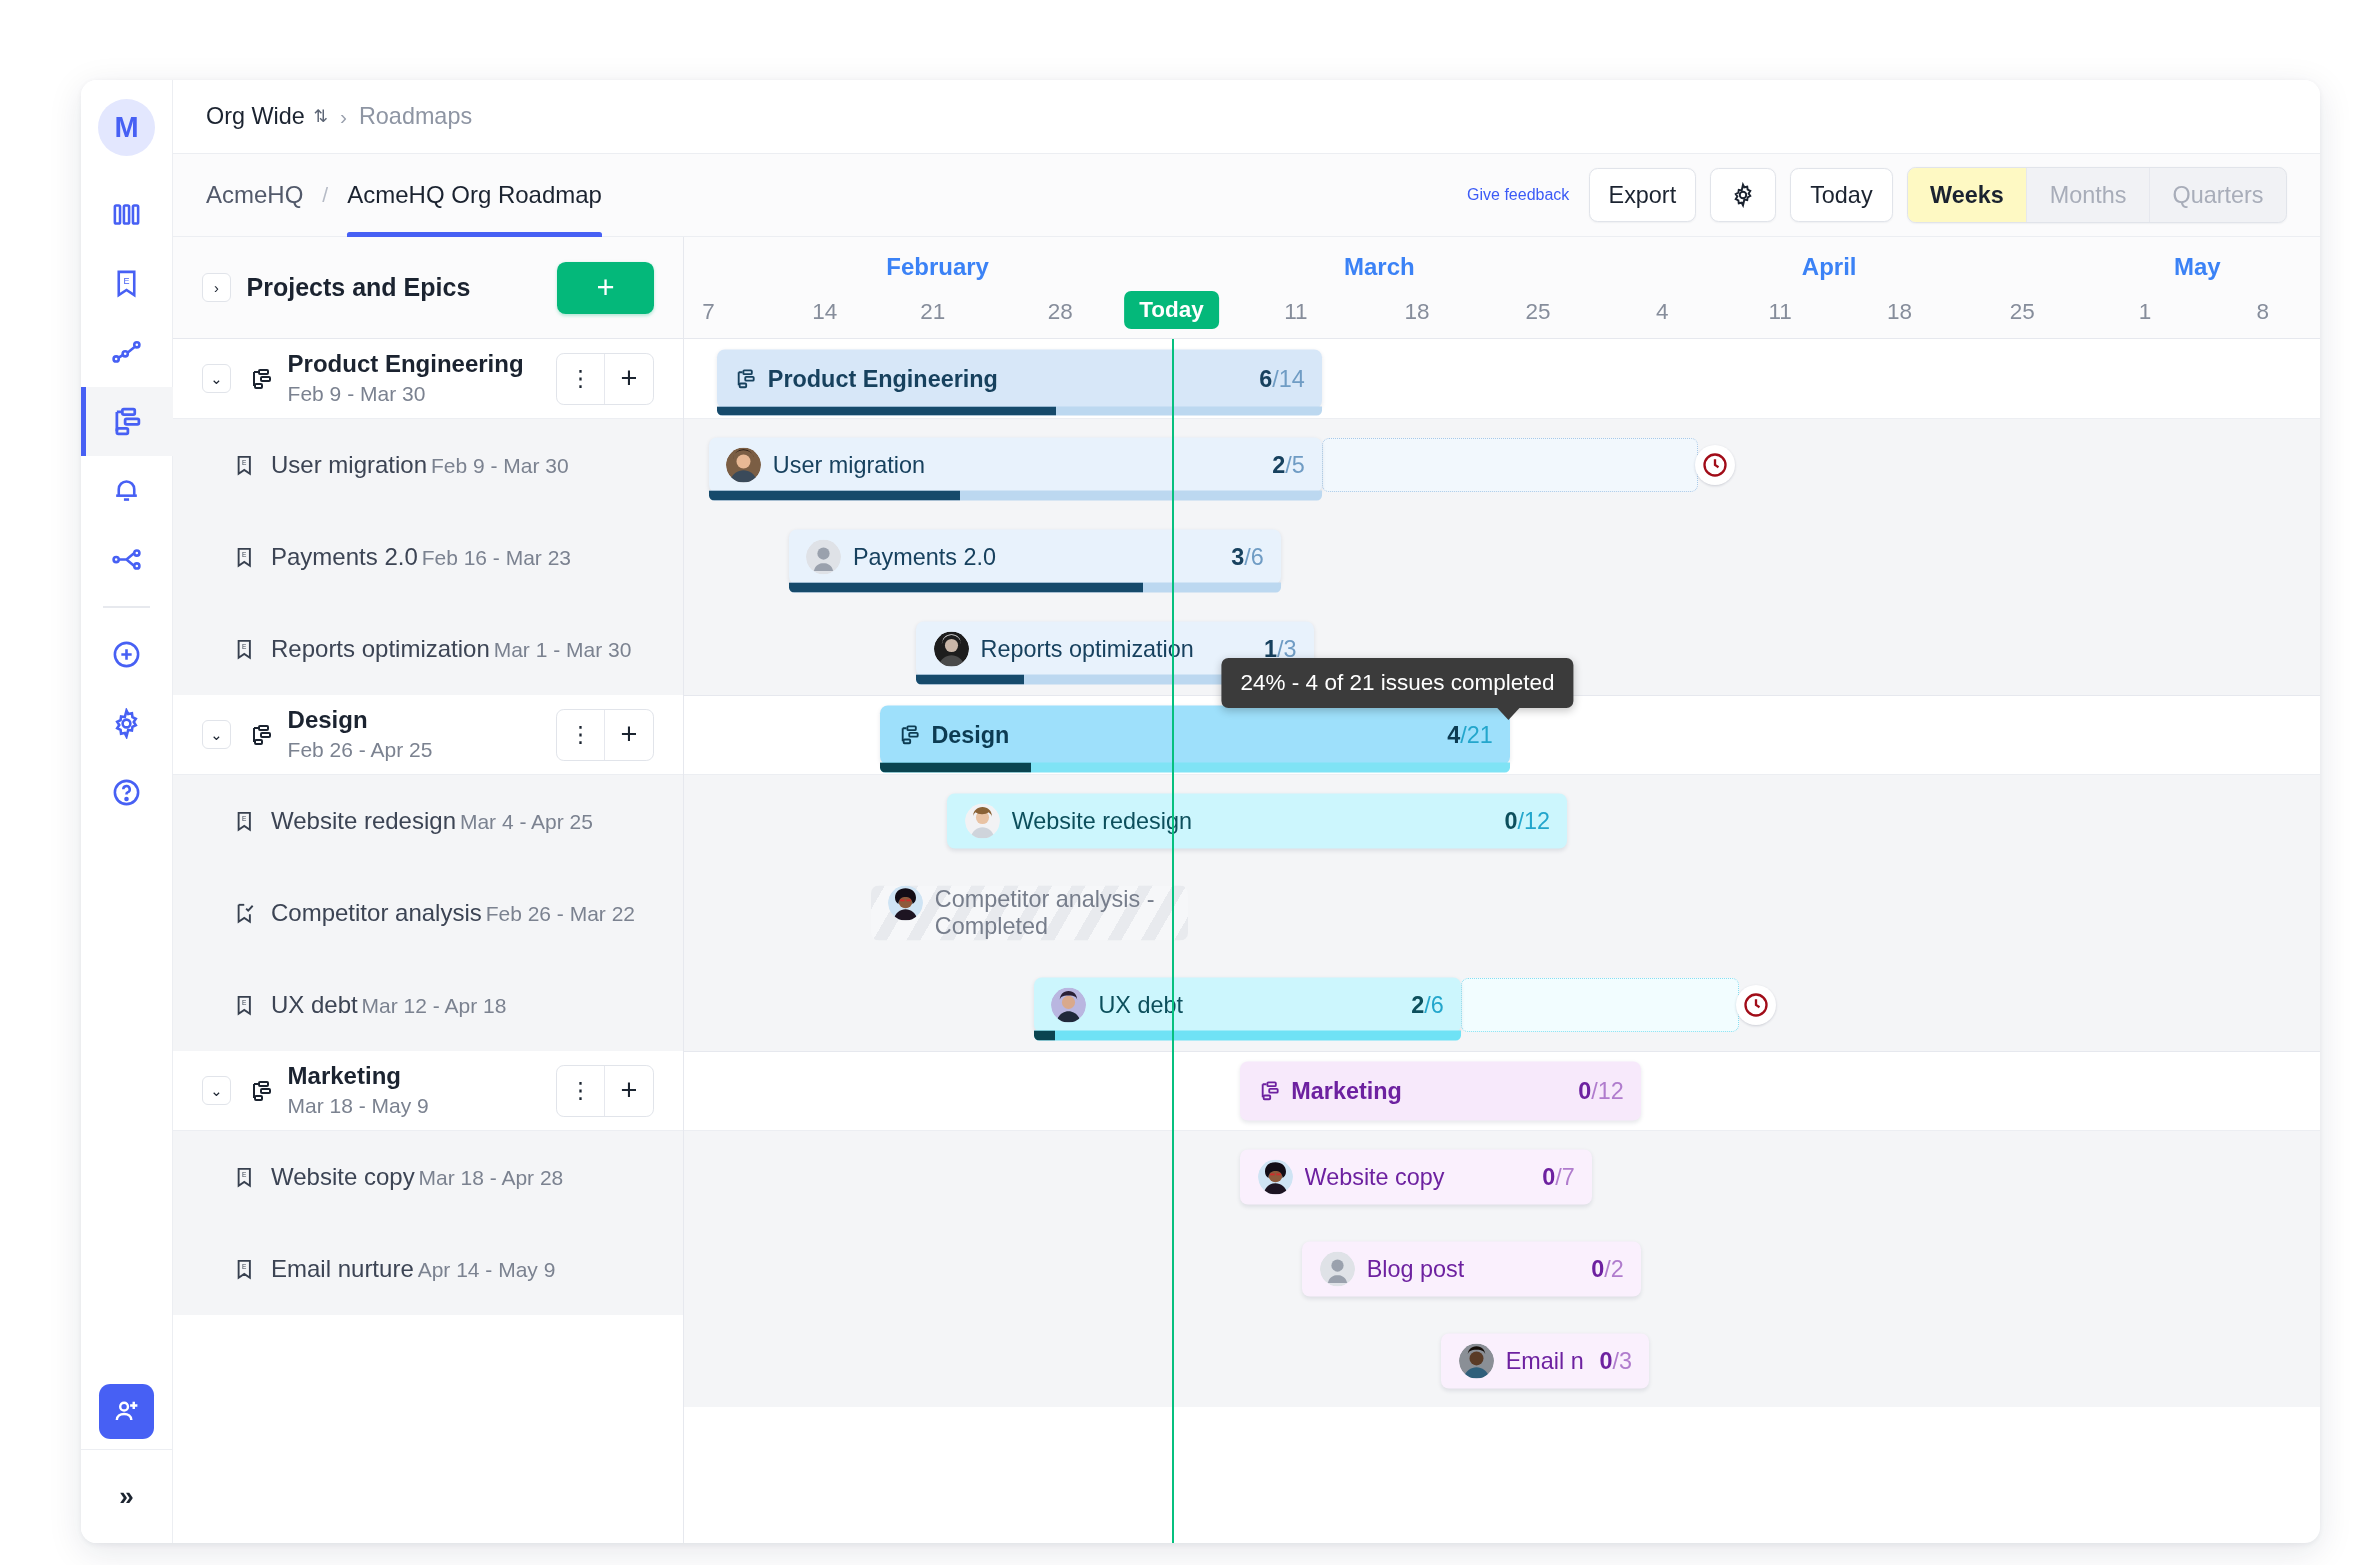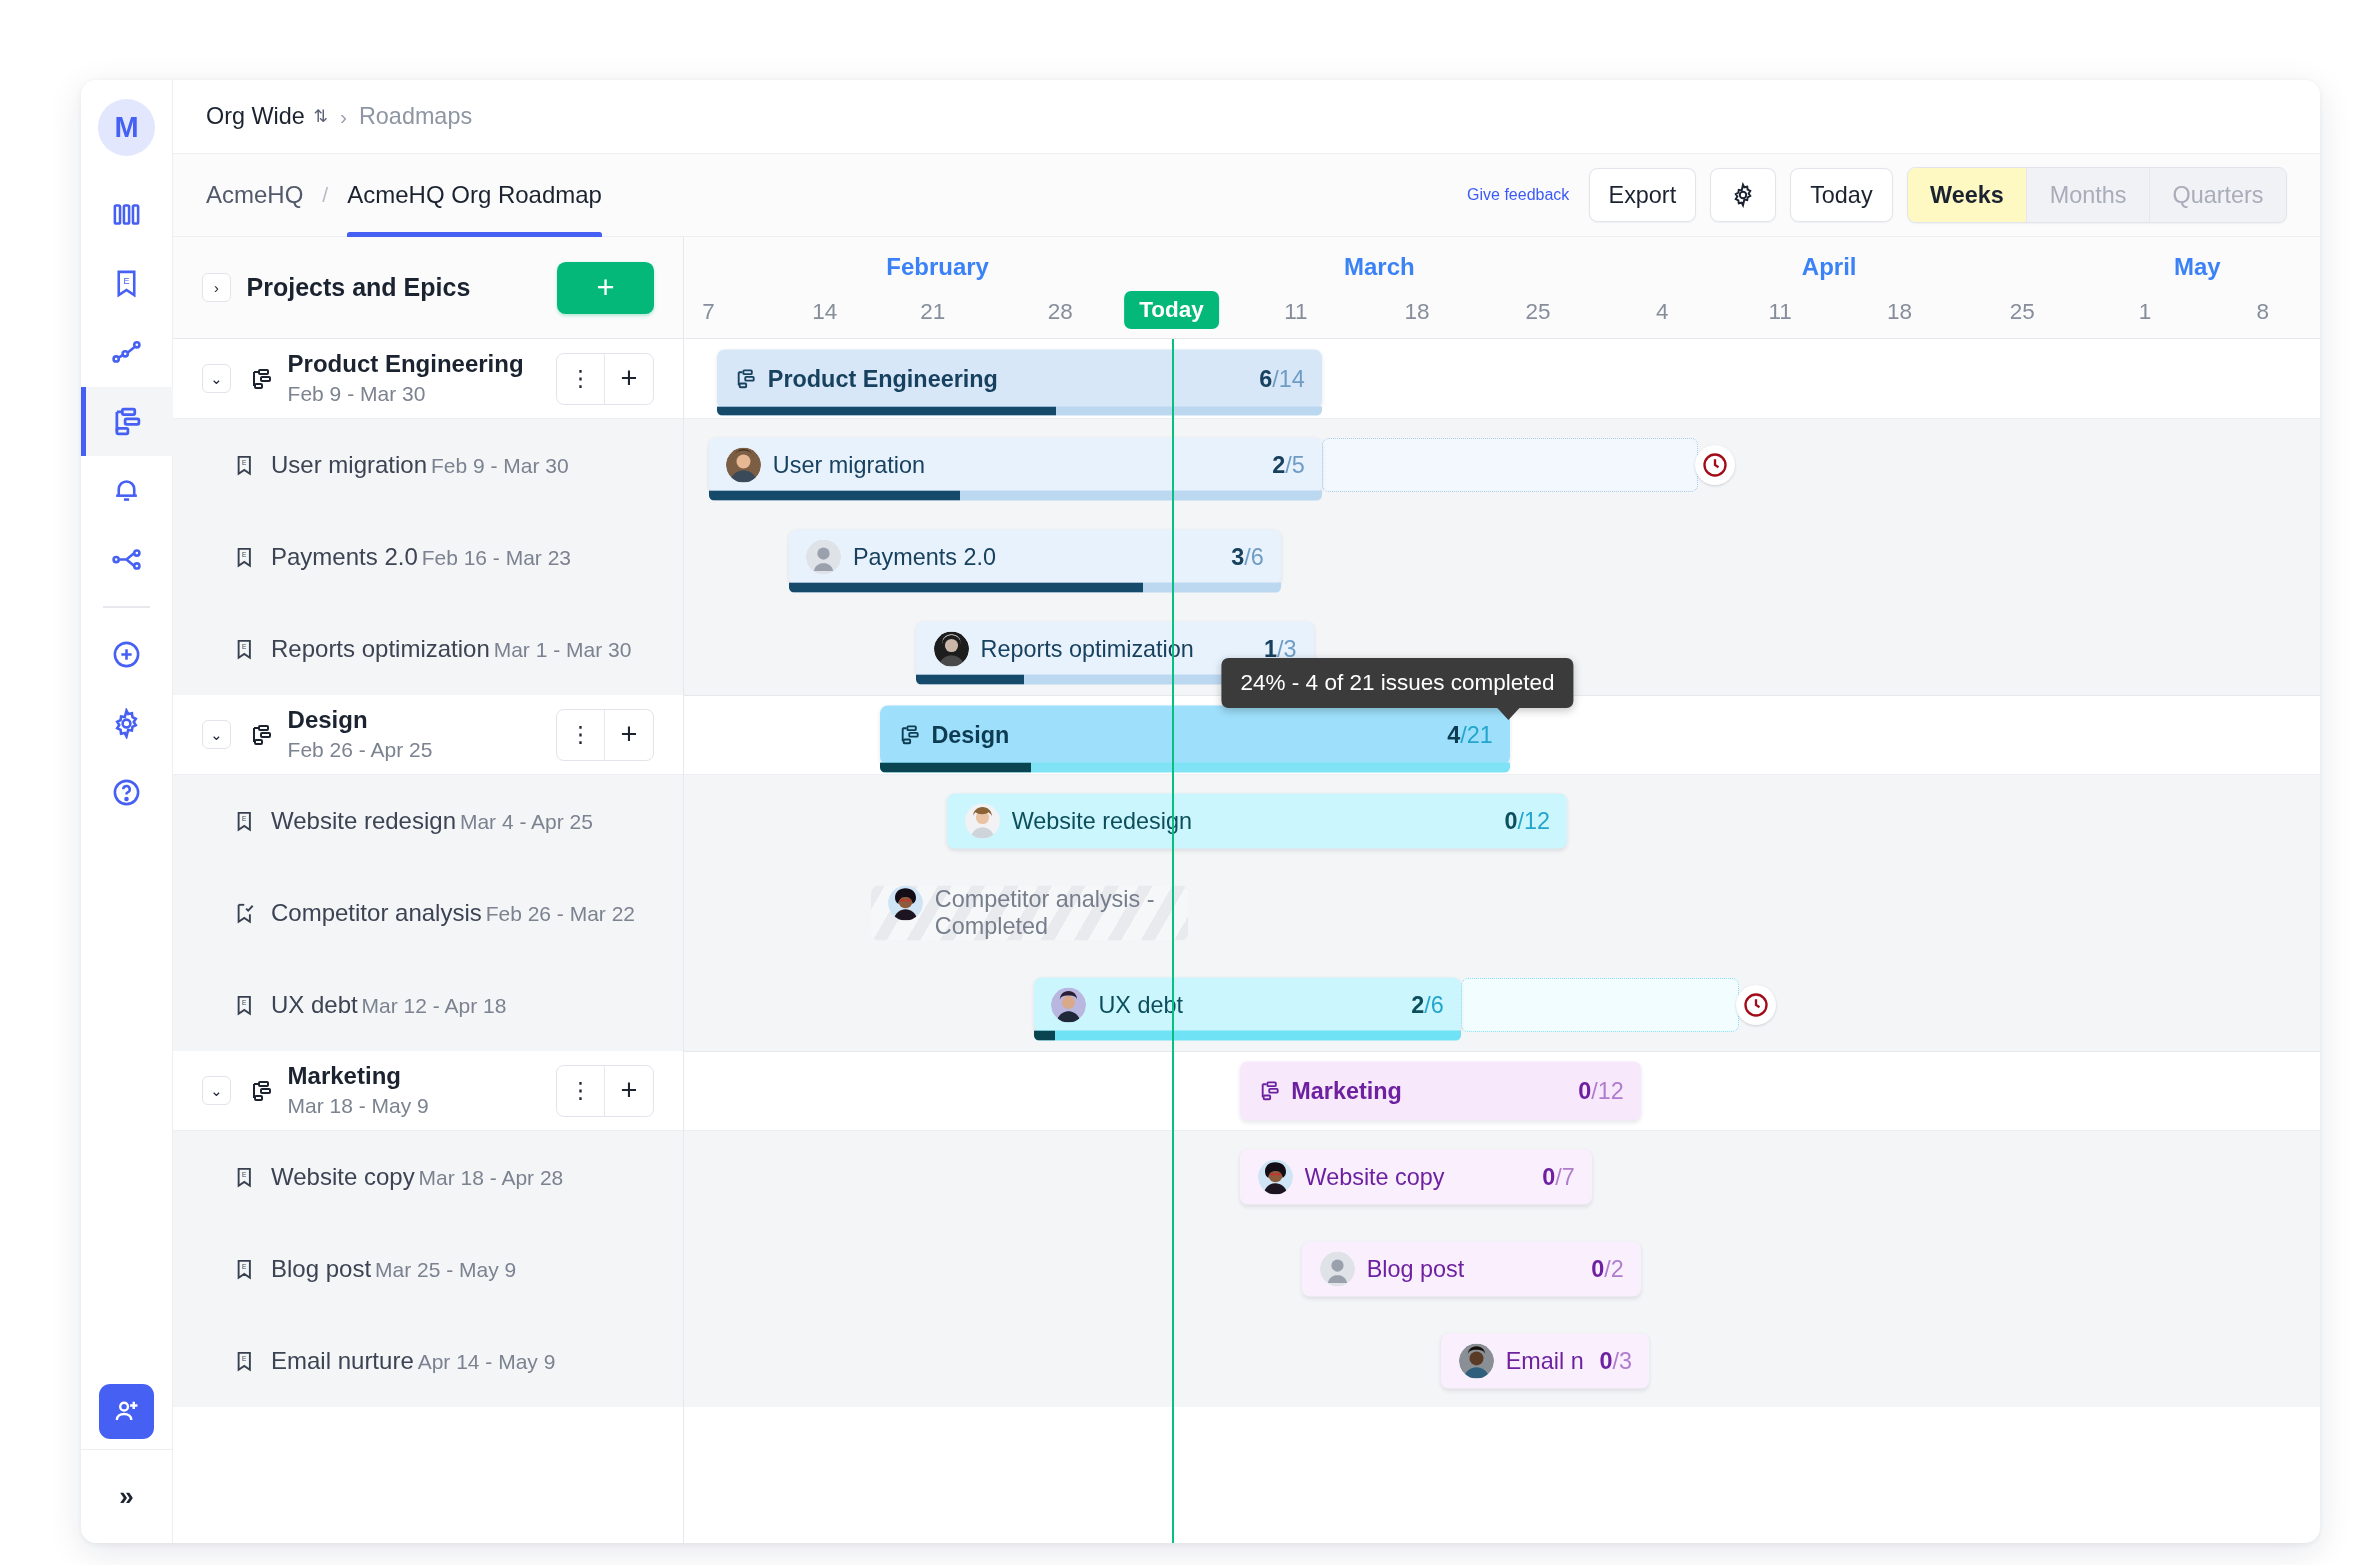--- a/index.html
+++ b/index.html
@@ -490,32 +490,20 @@
         <div class="erow">
           <span class="ico">
             <svg width="22.5" height="22.5" viewBox="0 0 24 24" fill="none" stroke="#37404f" stroke-width="2">
                 <path d="M6 3h12v18l-6-4-6 4z"></path>
                 <text x="12" y="12" font-size="7" fill="#37404f" stroke="none" text-anchor="middle">E</text>
               </svg>
           </span>
           <div class="txt">
             <span class="nm">Website copy</span>
             <span class="dt">Mar 18 - Apr 28</span>
-          </div>
-        </div>
-        <div class="erow">
-          <span class="ico">
-            <svg width="22.5" height="22.5" viewBox="0 0 24 24" fill="none" stroke="#37404f" stroke-width="2">
-                <path d="M6 3h12v18l-6-4-6 4z"></path>
-                <text x="12" y="12" font-size="7" fill="#37404f" stroke="none" text-anchor="middle">E</text>
-              </svg>
-          </span>
-          <div class="txt">
-            <span class="nm">Blog post</span>
-            <span class="dt">Mar 25 - May 9</span>
           </div>
         </div>
         <div class="erow">
           <span class="ico">
             <svg width="22.5" height="22.5" viewBox="0 0 24 24" fill="none" stroke="#37404f" stroke-width="2">
                 <path d="M6 3h12v18l-6-4-6 4z"></path>
                 <text x="12" y="12" font-size="7" fill="#37404f" stroke="none" text-anchor="middle">E</text>
               </svg>
           </span>
           <div class="txt">

